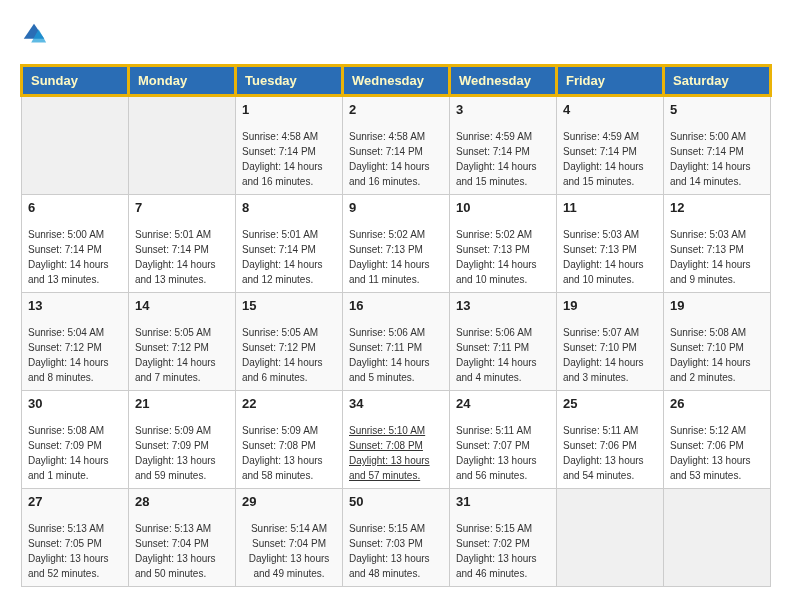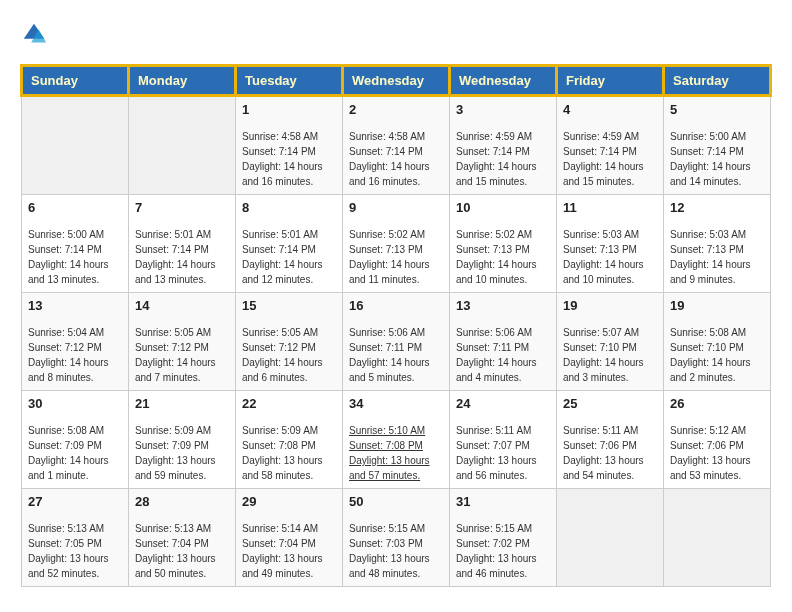--- a/index.html
+++ b/index.html
@@ -298,21 +298,21 @@
 Daylight: 13 hours and 52 minutes.</div>
         </td>
         <td>
           <span class="day-number">28</span>
           <div class="day-info" style="white-space: pre-line;">Sunrise: 5:13 AM
 Sunset: 7:04 PM
 Daylight: 13 hours and 50 minutes.</div>
         </td>
         <td>
           <span class="day-number">29</span>
-          <div class="day-info" style="white-space: pre-line;">Sunrise: 5:14 AM
+          <div class="day-info" style="white-space: pre-line; text-align: center;">Sunrise: 5:14 AM
 Sunset: 7:04 PM
 Daylight: 13 hours and 49 minutes.</div>
         </td>
         <td>
           <span class="day-number">50</span>
           <div class="day-info" style="white-space: pre-line;">Sunrise: 5:15 AM
 Sunset: 7:03 PM
 Daylight: 13 hours and 48 minutes.</div>
         </td>
         <td>

